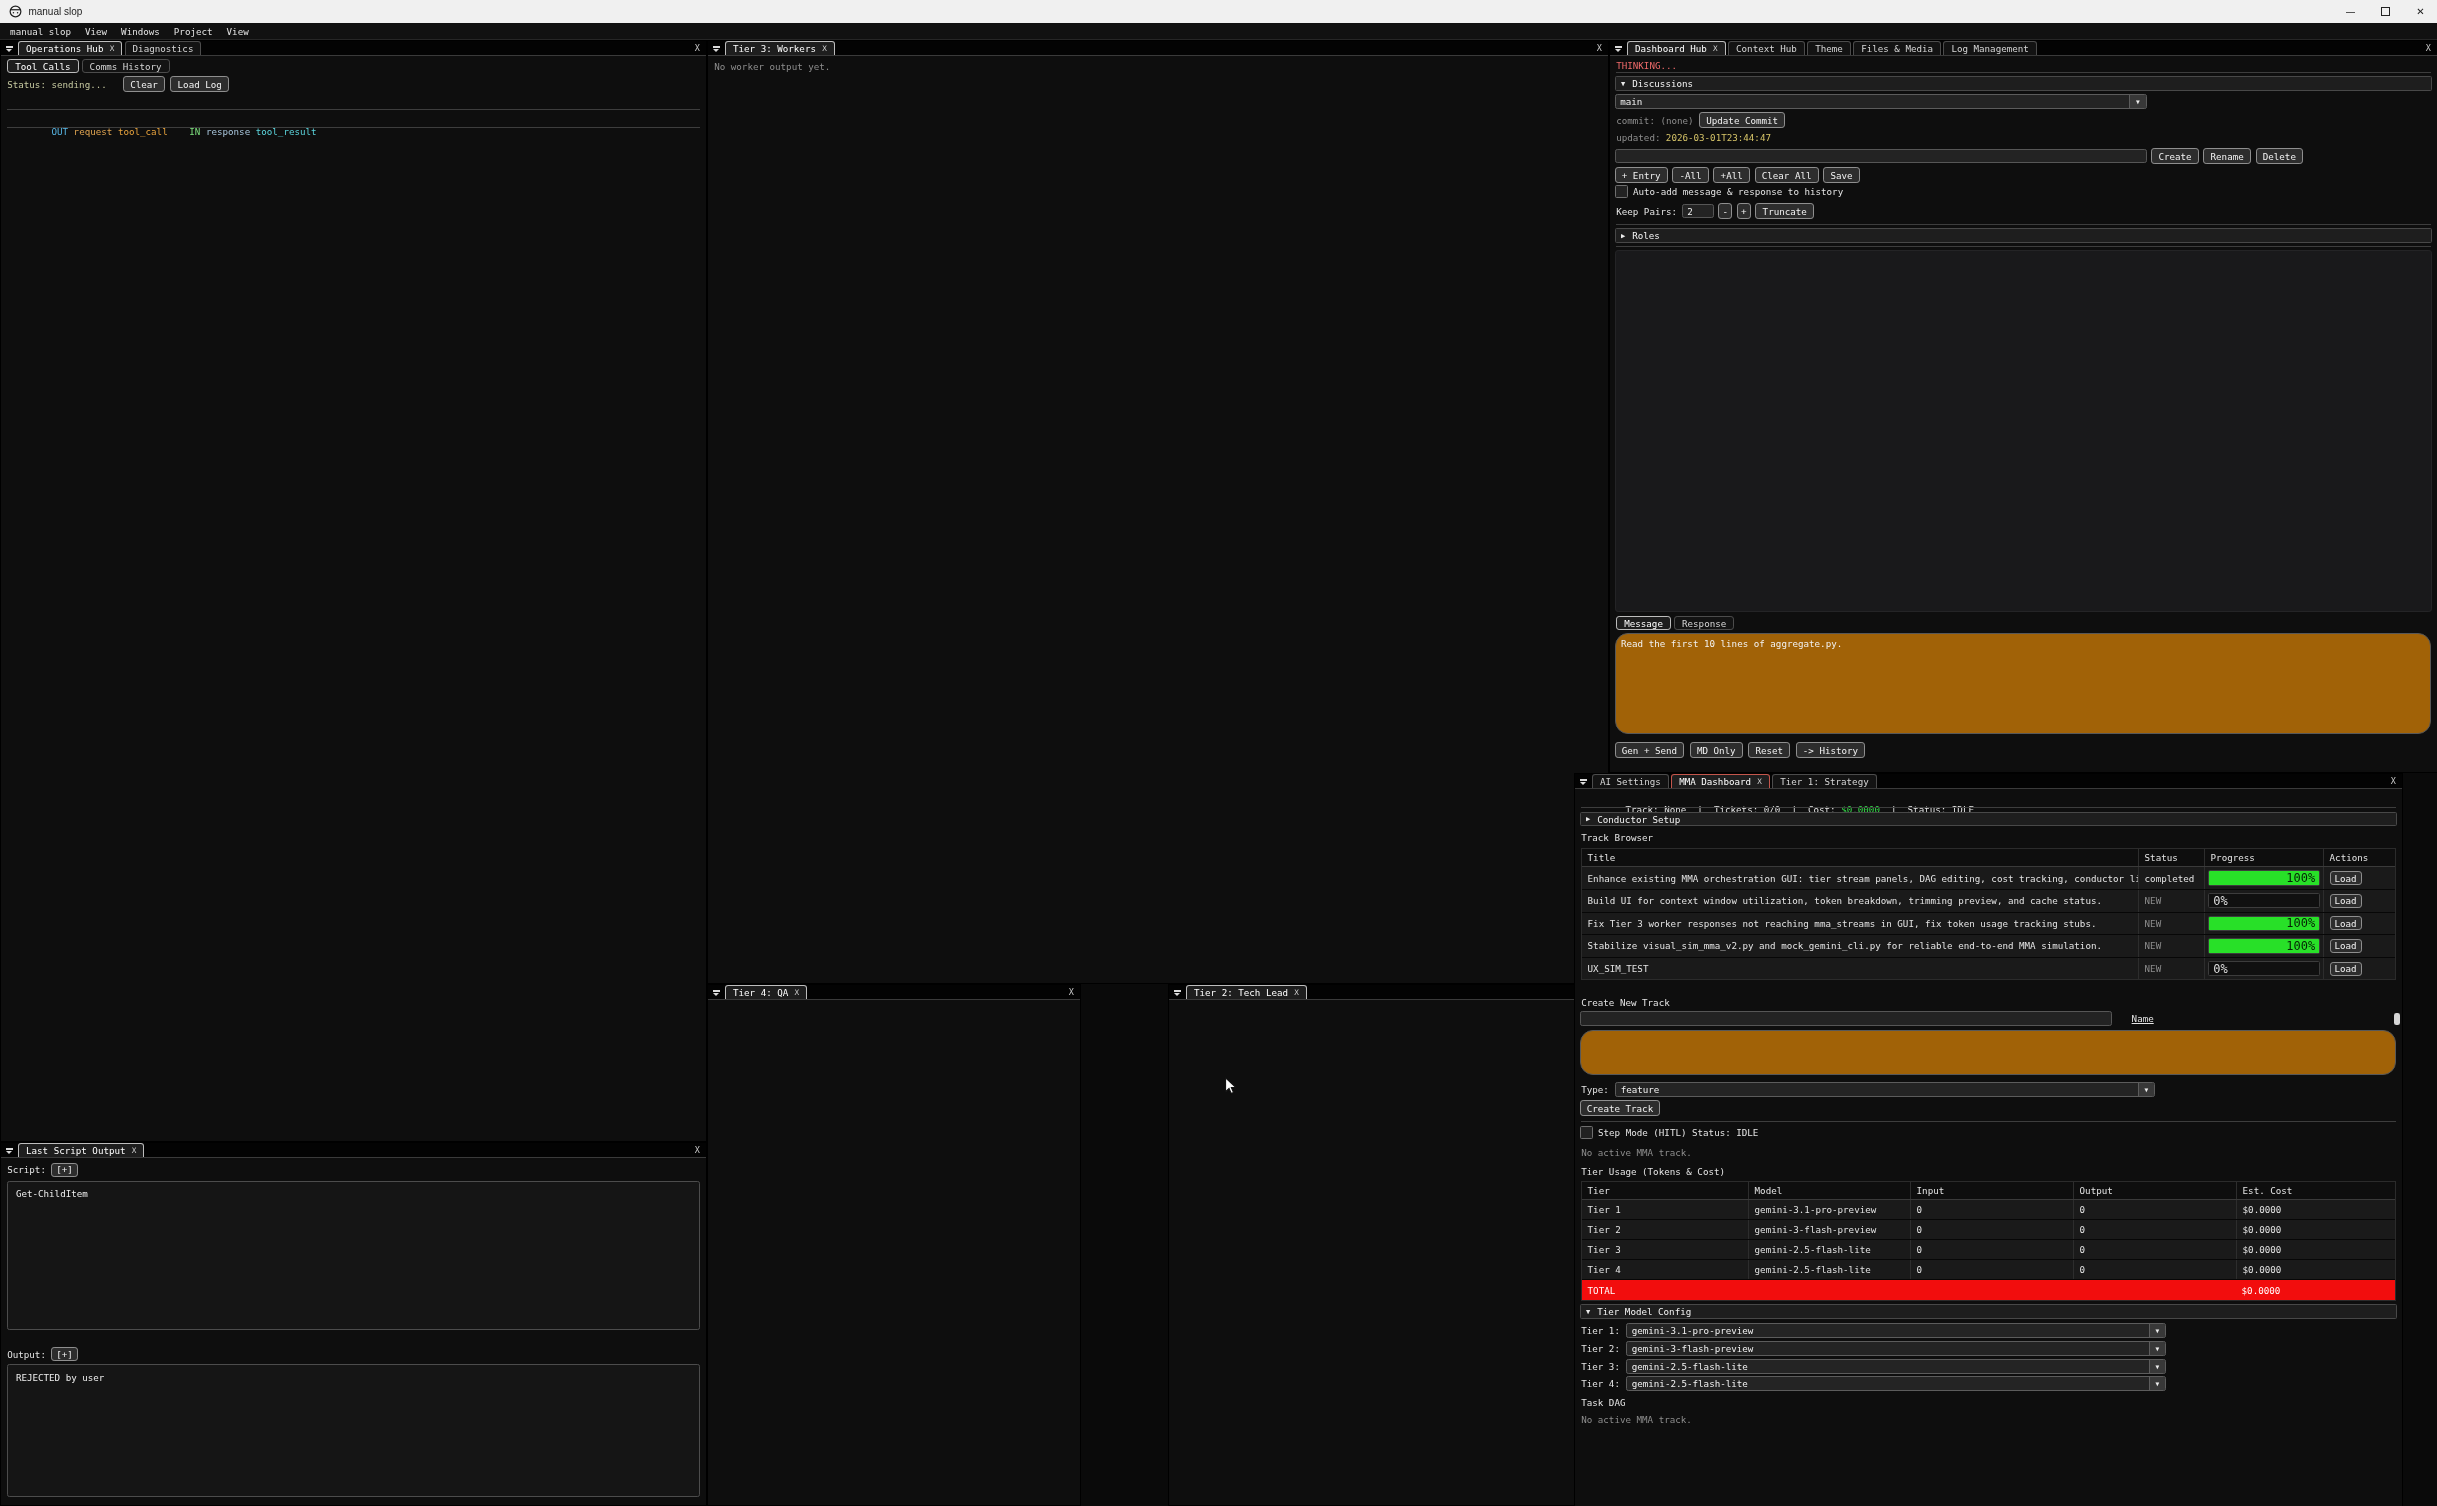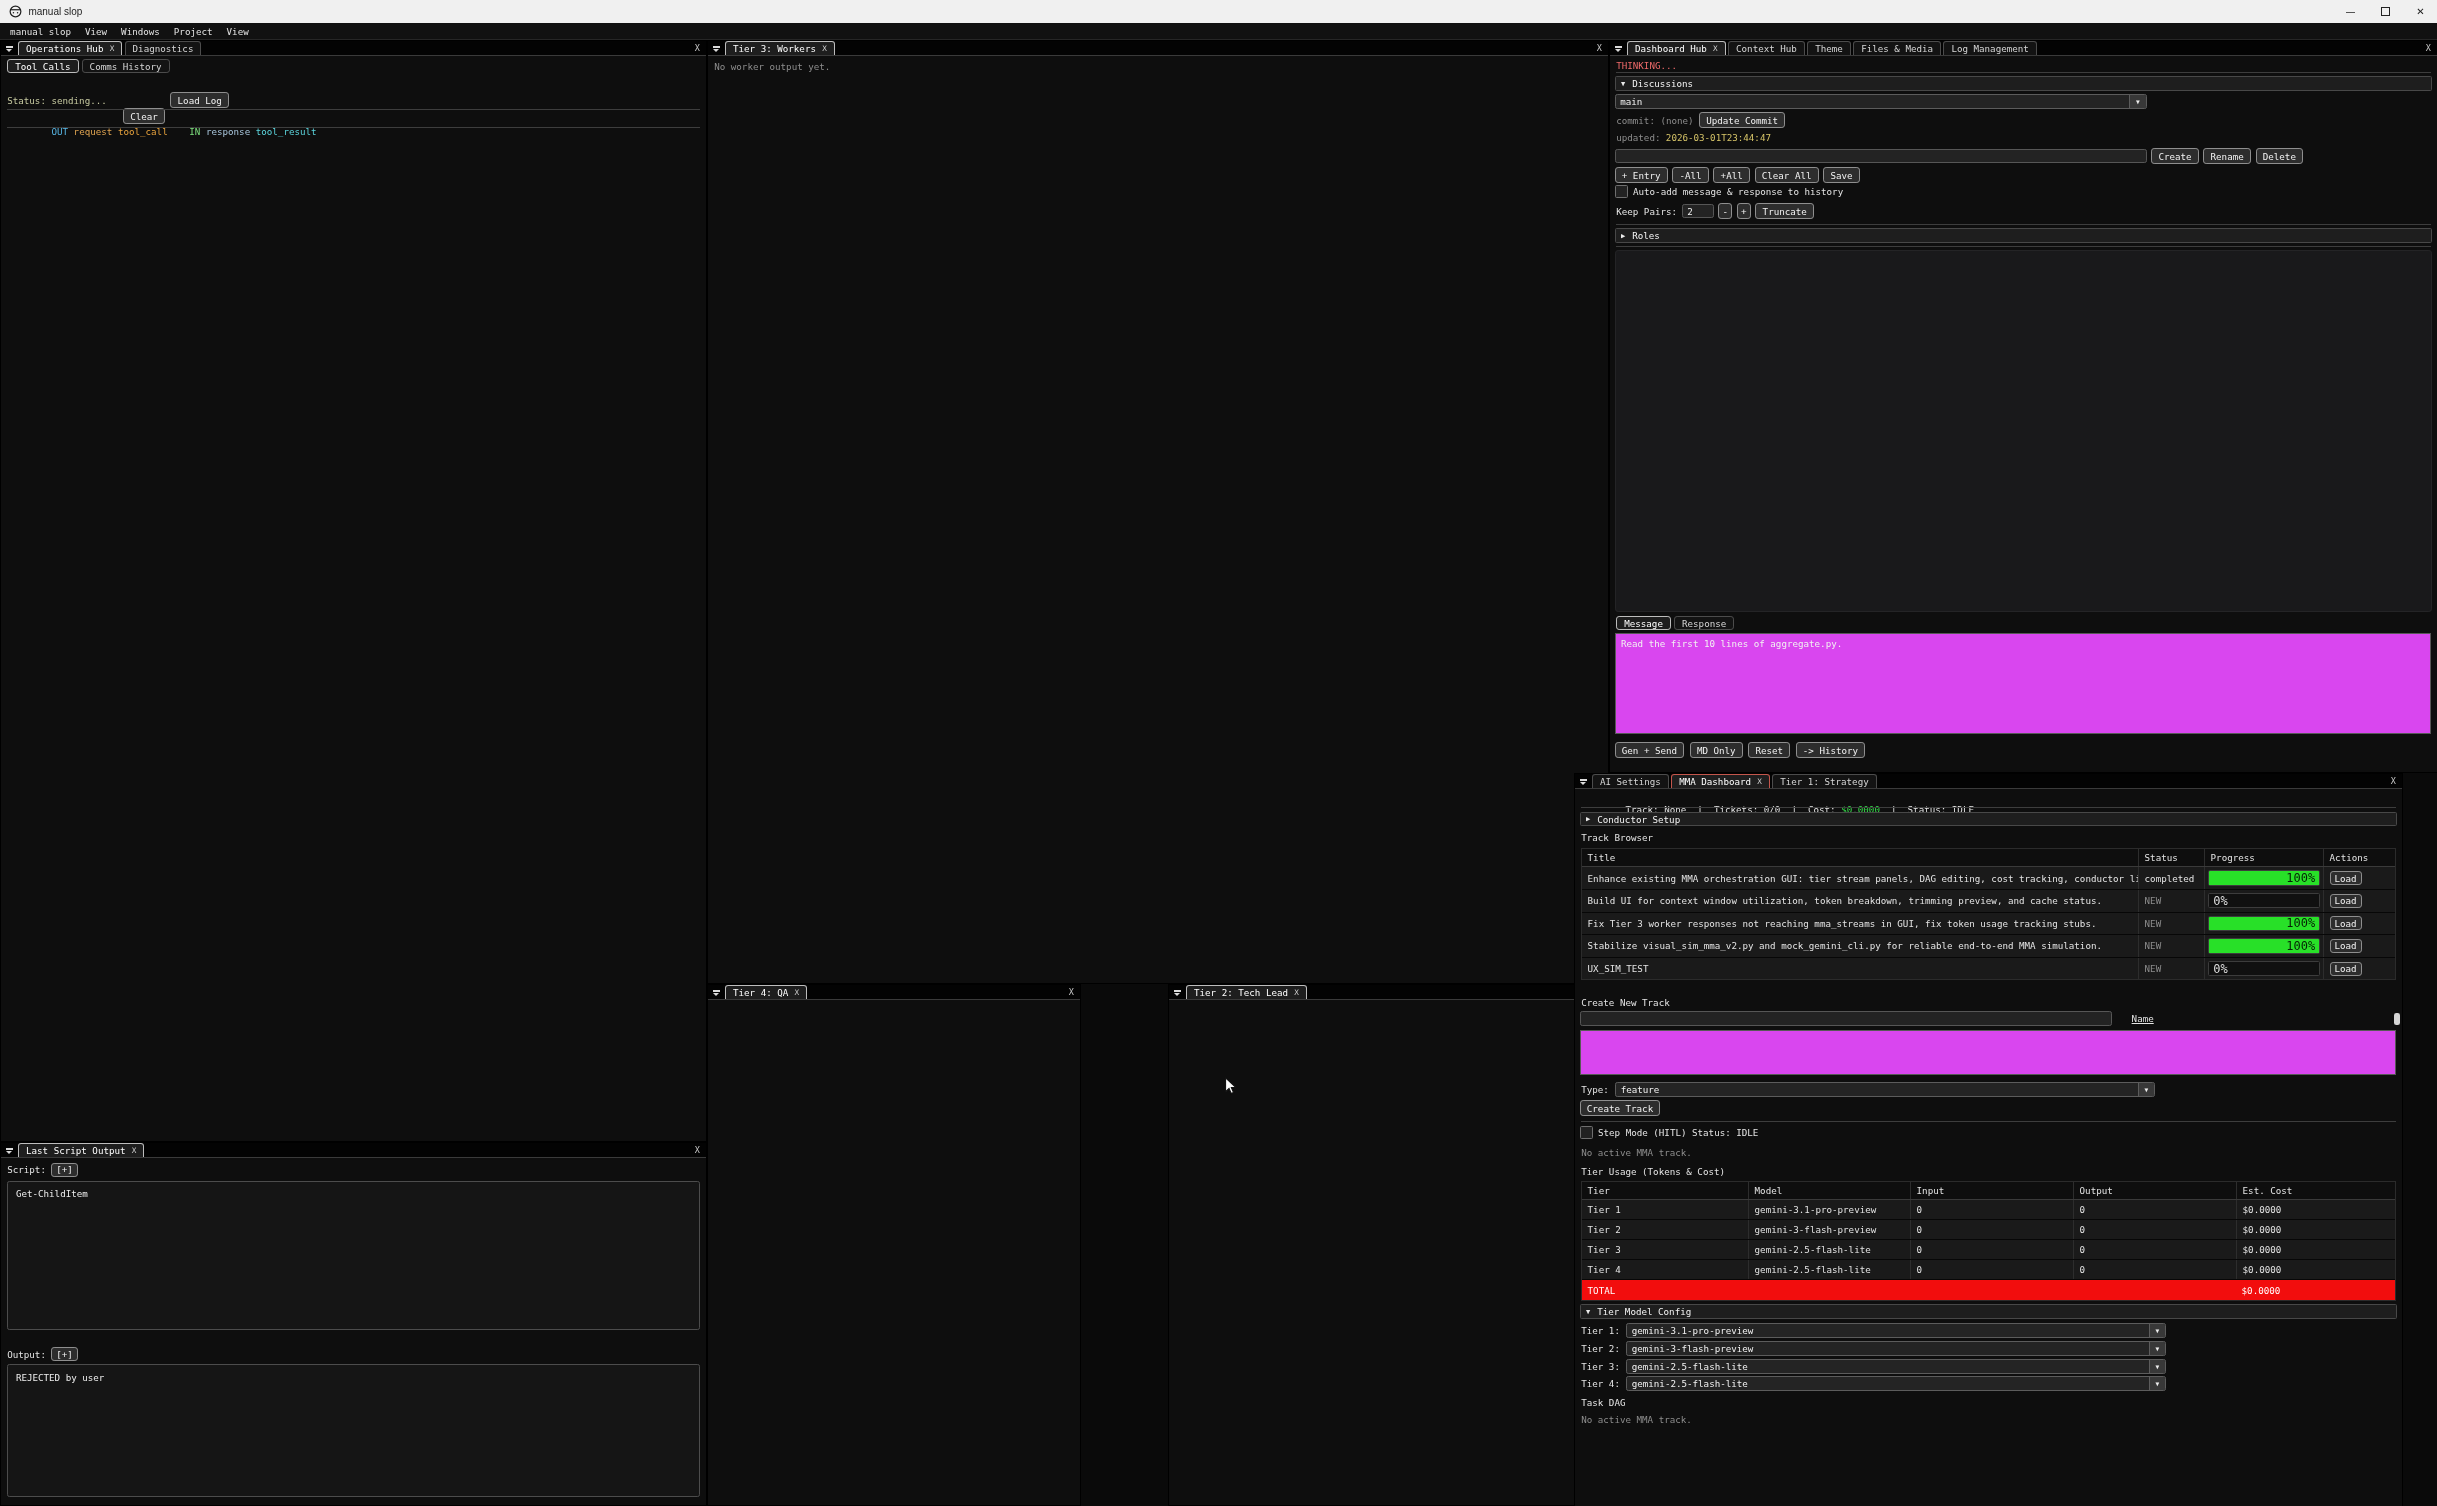--- a/index.html
+++ b/index.html
@@ -39,21 +39,21 @@
   .chdr{display:flex;align-items:center;gap:7px;background:#1e1e1e;border:0.8px solid #484848;
         border-radius:1.5px;height:14.6px;padding:0 5.4px;color:#f4f4f4;box-sizing:border-box;}
   .chdr .arrow{font-size:7px;color:#ececec;}
   .combo{position:relative;background:#242424;border:0.8px solid #5c5c5c;border-radius:2.3px;height:14.6px;
          line-height:13px;padding:0 20px 0 4.6px;color:#f2f2f2;box-sizing:border-box;white-space:nowrap;overflow:hidden;}
   .combo .carrow{position:absolute;right:0;top:0;width:15.4px;height:100%;background:#383838;
                  border-left:0.8px solid #5c5c5c;display:flex;align-items:center;justify-content:center;
                  font-size:6.2px;color:#eee;border-radius:0 1.5px 1.5px 0;}
   .tinput{background:#232323;border:0.8px solid #565656;border-radius:2.3px;height:14.6px;box-sizing:border-box;
           padding:0 4.6px;color:#f2f2f2;line-height:13px;}
-  .tarea{background:#d946ef;border:0.8px solid #585858;border-radius:0;box-sizing:border-box;
+  .tarea{background:#a16207;border:0.8px solid #585858;border-radius:13px;box-sizing:border-box;
          padding:3.9px 5.4px;color:#f2f2f2;}
   .darkbox{background:#151515;border:0.8px solid #4c4c4c;border-radius:2.3px;box-sizing:border-box;padding:6.2px 7.7px;color:#eee;}
   .sep{height:0.8px;background:#3d3d3d;}
   .gray{color:#8d8d8d;}
   .checkbox{width:13px;height:13px;background:#222;border:0.8px solid #6f6f6f;border-radius:1.5px;box-sizing:border-box;}
   .row{display:flex;align-items:center;gap:5.4px;}
   
   .ttable{box-sizing:border-box;border:0.8px solid #2b2b2b;background:#0d0d0d;}
   .trow{display:flex;align-items:stretch;border-bottom:1.5px solid #070707;background:#1a1a1a;}
   .trow.thead{background:#0e0e0e;border-bottom:0.8px solid #3a3a3a;}
@@ -128,21 +128,21 @@
       <div class="abs row" style="left:6.2px;top:3.1px;gap:3.1px;">
         <div class="tab active" style="border-bottom:0.8px solid #bdbdbd;border-radius:3.1px;">
             <span>Tool Calls</span>
           </div>
         <div class="tab" style="border-bottom:0.8px solid #4c4c4c;border-radius:3.1px;">
             <span>Comms History</span>
           </div>
       </div>
       <div class="abs row" style="left:6.2px;top:20px;">
         <span class="c-status">Status: sending...</span>
-        <span class="btn" style="margin-left:10.8px;margin-top:32px;">Clear</span>
+        <span class="btn" style="margin-left:10.8px;">Clear</span>
         <span class="btn">Load Log</span>
       </div>
       <div class="abs sep" style="left:6.2px;right:6.2px;top:53px;"></div>
       <div class="abs" style="left:6.2px;top:59px;white-space:pre;">
         <span class="c-out">OUT</span><span> </span><span class="c-req">request</span><span> </span><span class="c-call">tool_call</span><span style="display:inline-block;width:21.6px;"></span><span class="c-in">IN</span><span> </span><span class="c-resp">response</span><span> </span><span class="c-res">tool_result</span>
       </div>
       <div class="abs sep" style="left:6.2px;right:6.2px;top:71px;"></div>
     </div>
   </div>
 

